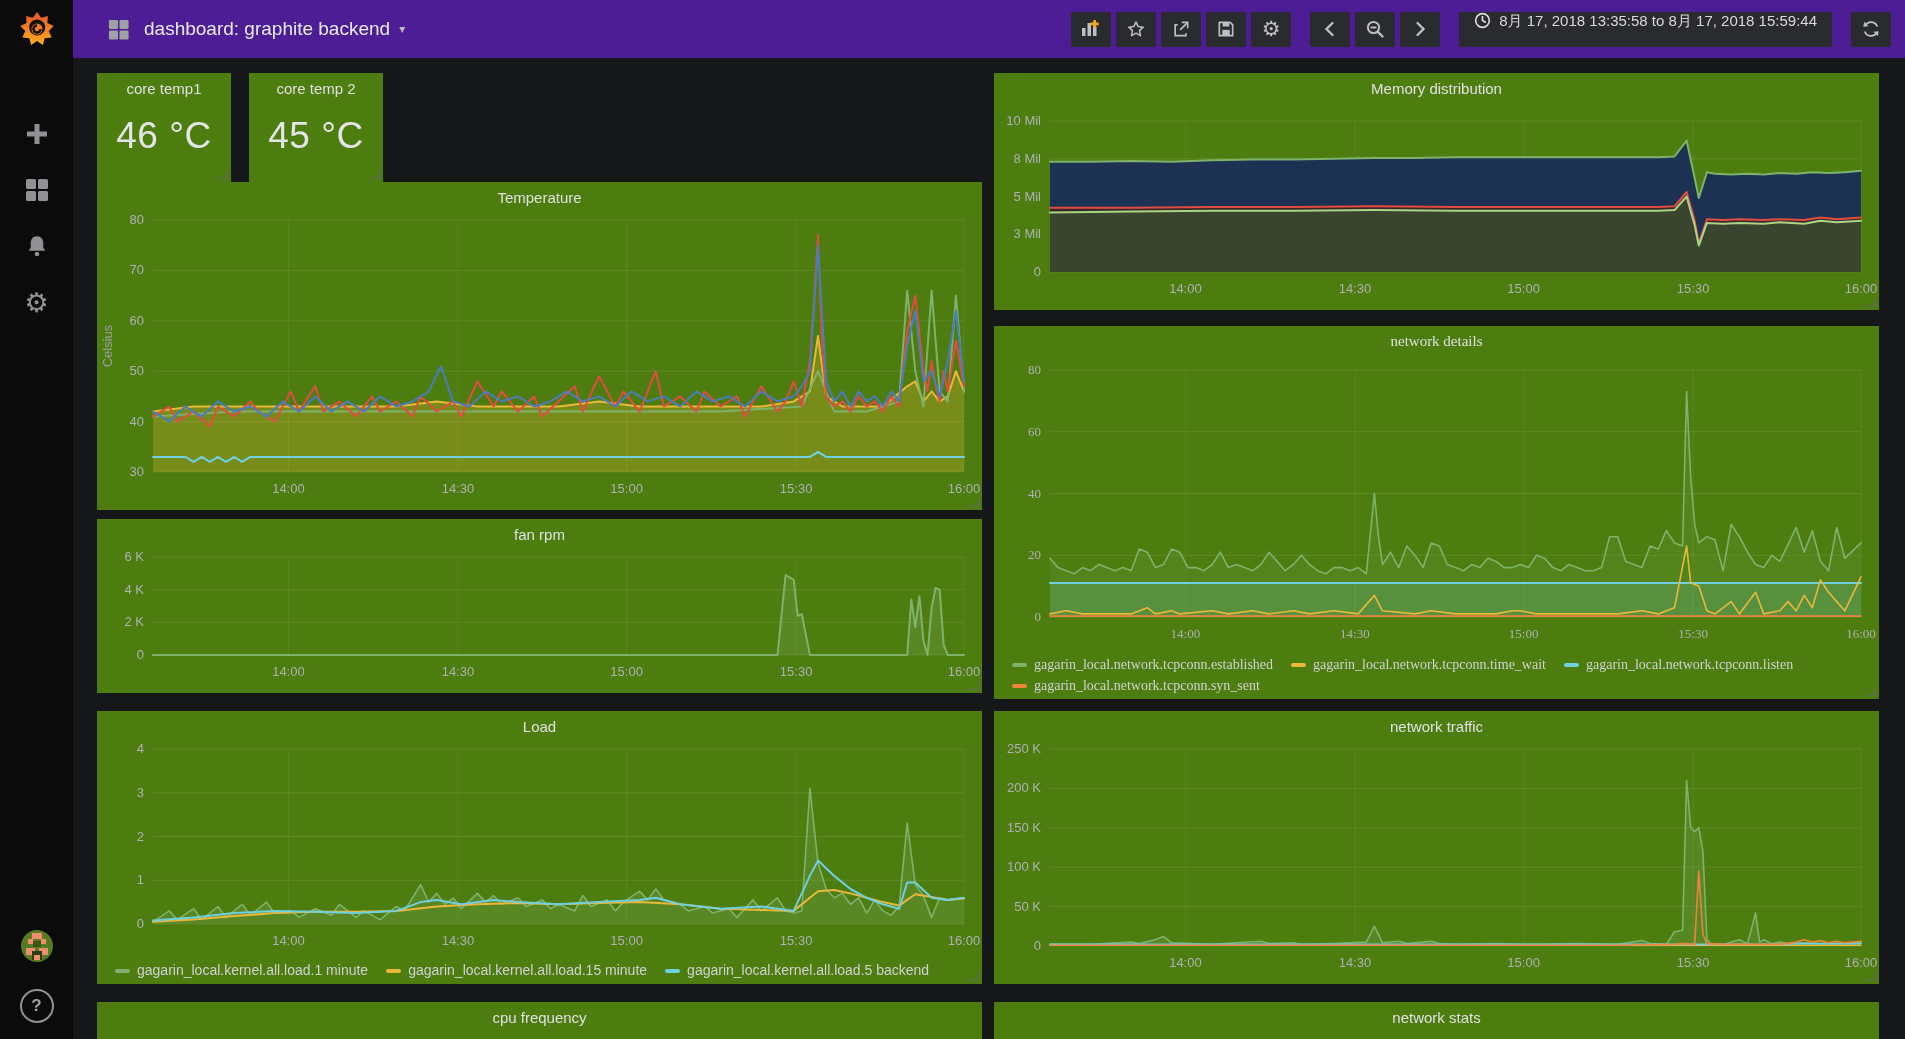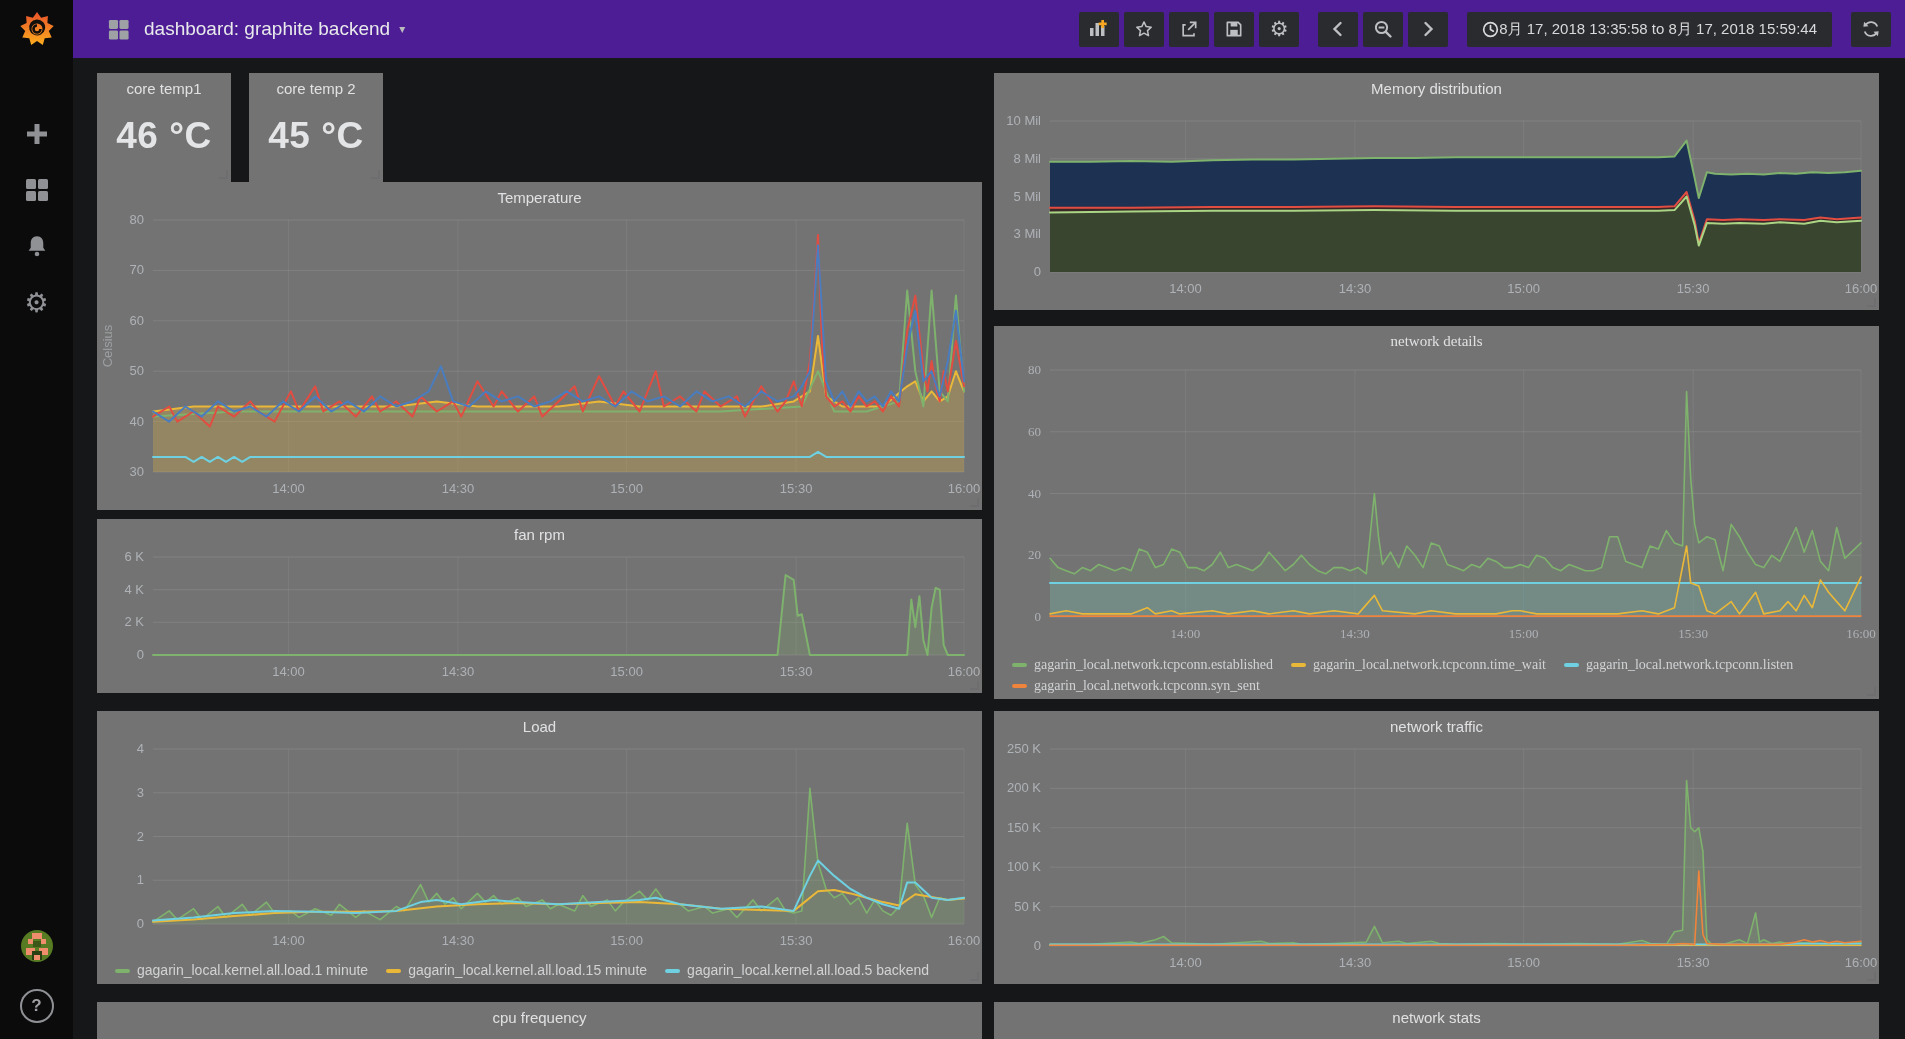--- a/index.html
+++ b/index.html
@@ -17,28 +17,28 @@
 
   
   .topbar{position:absolute;left:73px;top:0;width:1832px;height:58px;background:#4c1d95;display:flex;align-items:center;z-index:20;}
   .tb-left{display:flex;align-items:center;margin-left:34px;cursor:pointer;}
   .tb-title{color:#e9eaeb;font-size:19px;margin-left:14px;}
   .tb-caret{color:#b9bbbd;font-size:12px;margin-left:9px;font-family:"DejaVu Sans",sans-serif;}
   .tb-right{margin-left:auto;display:flex;align-items:center;margin-right:14px;}
   .tb-btn{height:35px;min-width:40px;background:#2a2b2e;border-radius:2px;display:flex;align-items:center;justify-content:center;color:#bdbfc2;cursor:pointer;margin-left:5px;}
   .tb-btn svg{display:block;}
   .tb-gap{width:14px;}
-  .tb-time{padding:0 15px;font-size:15px;color:#d8d9da;display:flex;align-items:center;white-space:nowrap;}
+  .tb-time{padding:0 15px;font-size:15px;color:#d8d9da;display:flex;align-items:flex-start;gap:8px;white-space:nowrap;}
   .glyph{font-family:"DejaVu Sans",sans-serif;}
 
   
-  .panel{position:absolute;background:#737373;}
+  .panel{position:absolute;background:#4d7c0f;}
   .panel::after{content:"";position:absolute;right:3px;bottom:3px;width:7px;height:7px;border-right:2px solid #6a6b6e;border-bottom:2px solid #6a6b6e;opacity:.55;}
   .panel-title{position:absolute;top:7px;left:0;width:100%;text-align:center;font-size:15px;color:#e0e1e3;cursor:pointer;z-index:2;}
-  .ss-value{position:absolute;top:42px;left:0;width:100%;text-align:center;font-size:37px;font-weight:700;color:#e4e5e7;letter-spacing:.5px;}
+  .ss-value{position:absolute;top:42px;left:0;width:100%;text-align:center;font-size:37px;font-weight:400;color:#e4e5e7;letter-spacing:.5px;}
   .chart{position:absolute;left:0;top:0;right:0;bottom:0;}
   .legend{position:absolute;left:18px;right:10px;bottom:5px;display:flex;flex-wrap:wrap;column-gap:18px;row-gap:4px;font-size:14px;color:#d0d2d4;line-height:17px;}
   .legend .item{display:flex;align-items:center;cursor:pointer;white-space:nowrap;}
   .legend .dash{display:inline-block;width:15px;height:4px;border-radius:2px;margin-right:7px;}
 </style>
 </head>
 <body>
 
 <div class="app">
 

